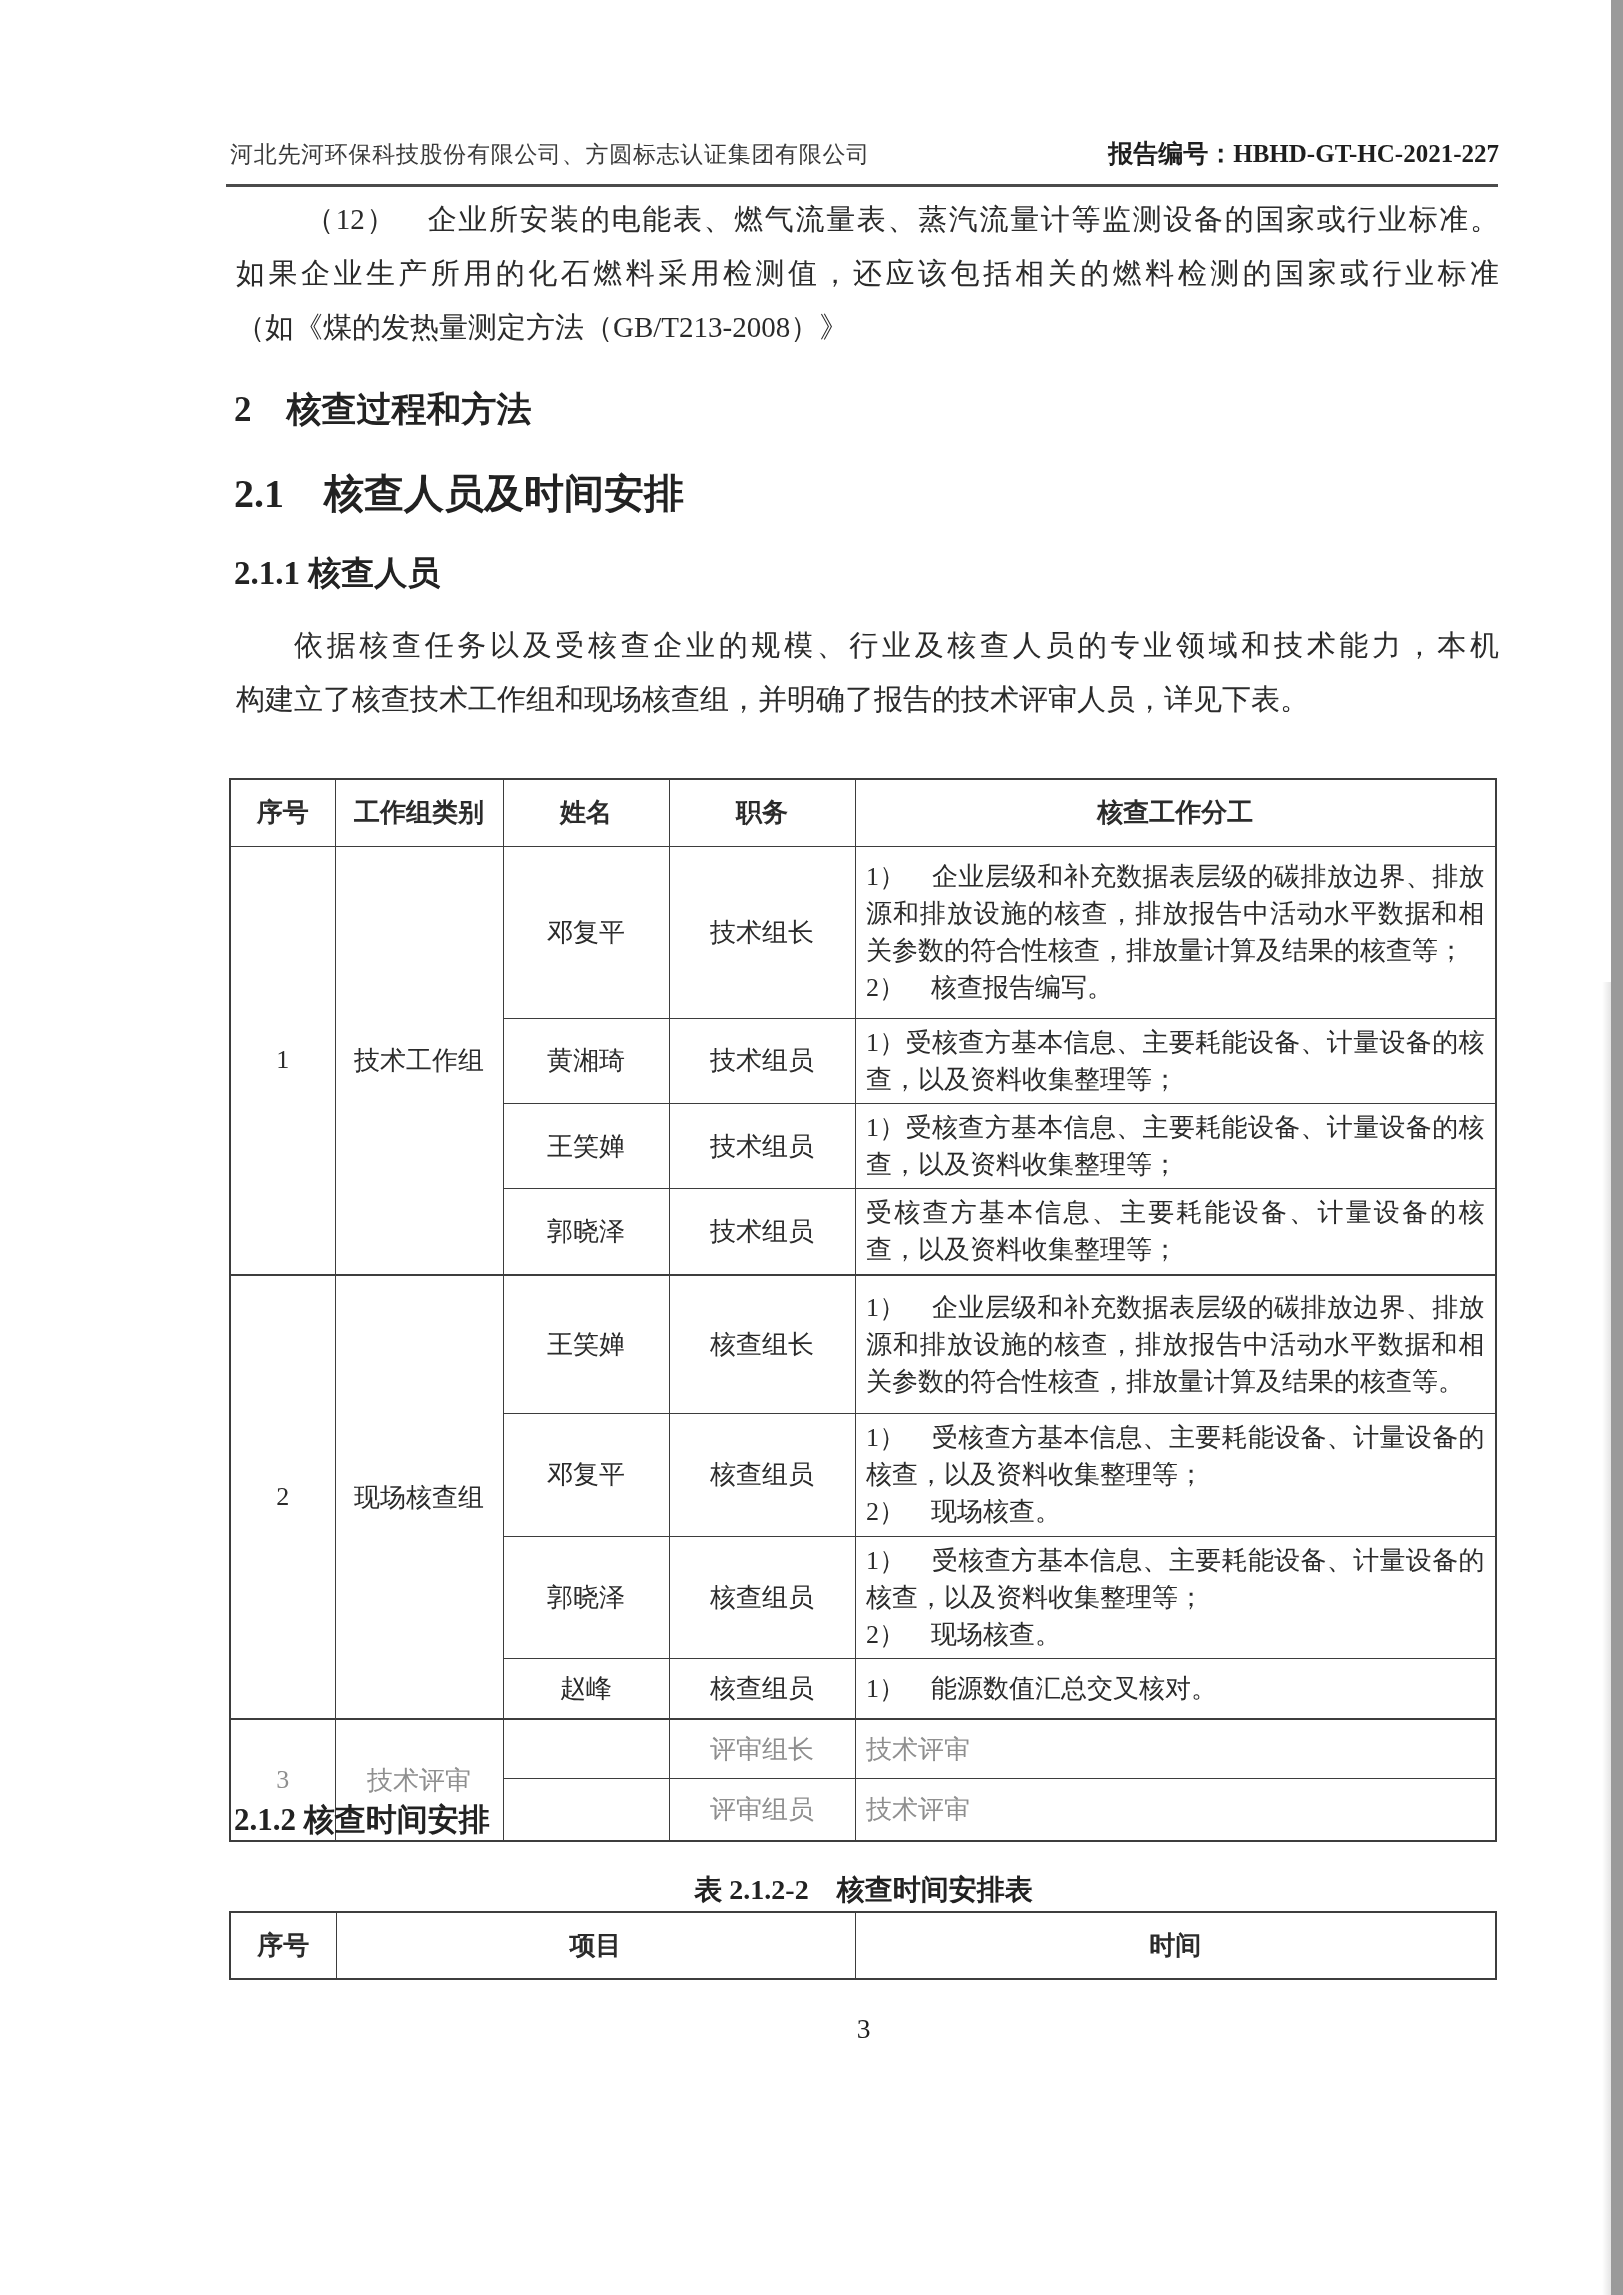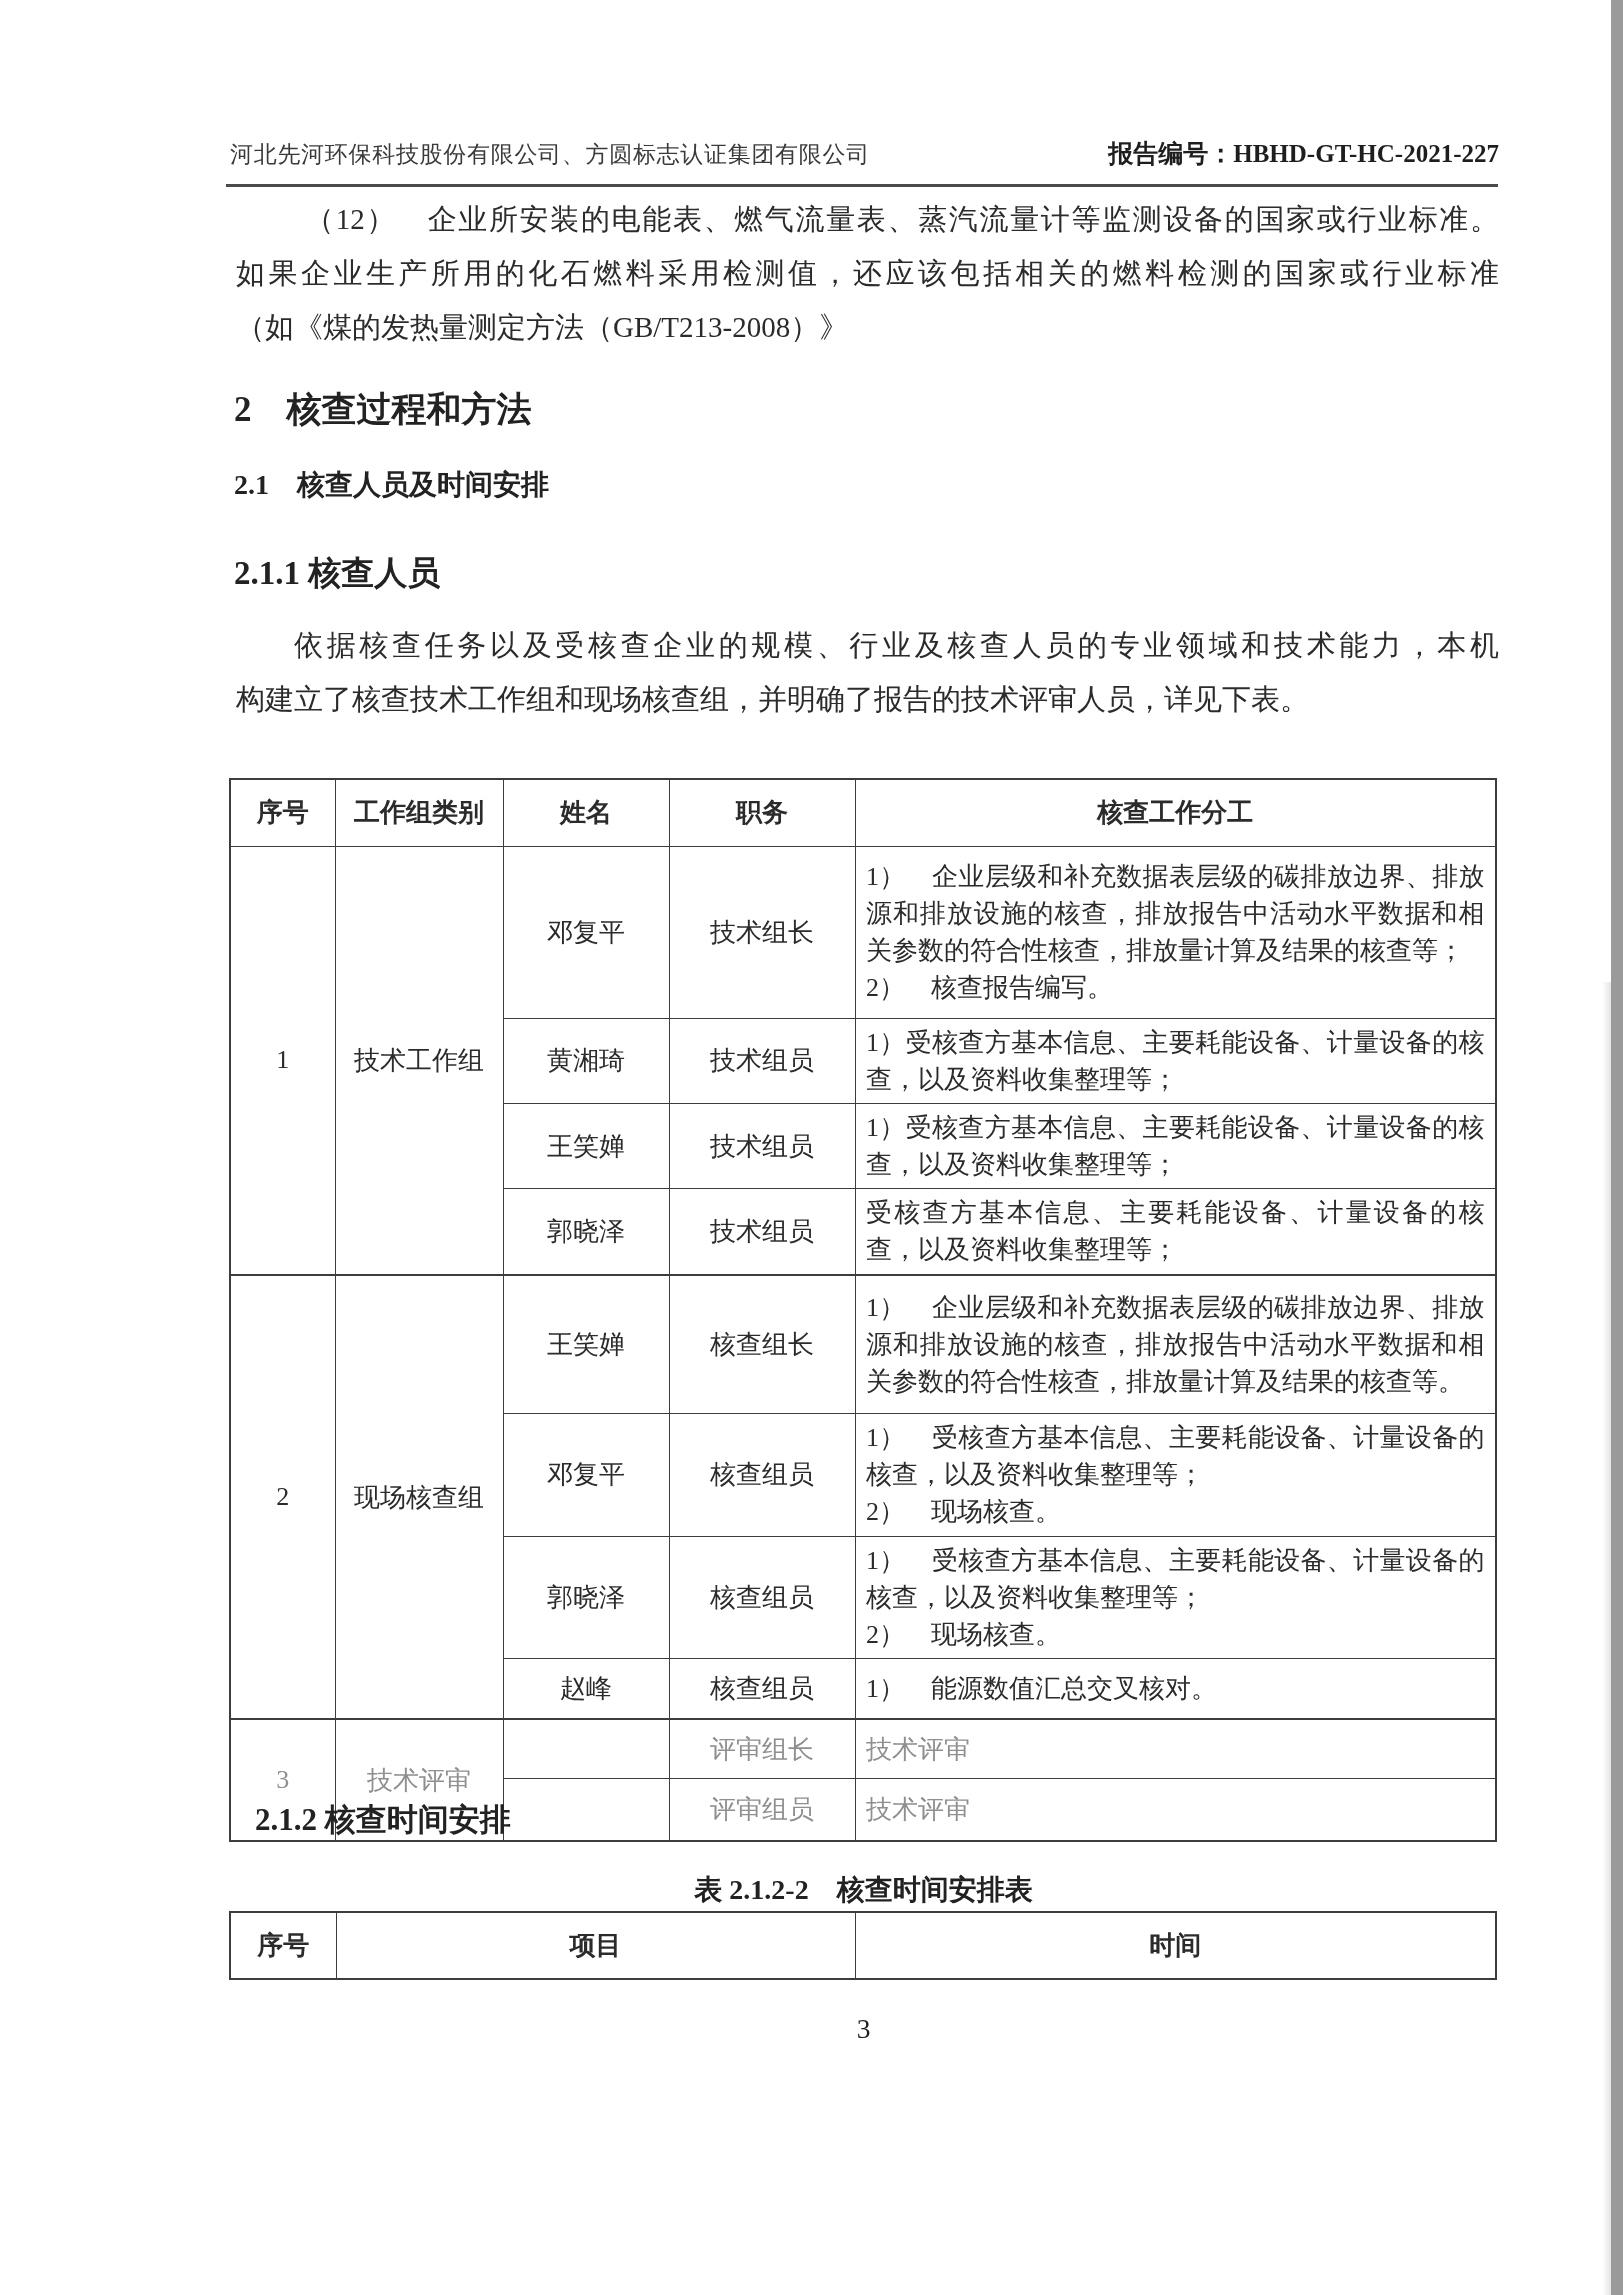--- a/index.html
+++ b/index.html
@@ -16,23 +16,23 @@
   .para{position:absolute;left:236px;width:1263px;font-size:29px;line-height:54px;color:#2b2b2b;}
   .p12{top:192px;}
   .pteam{top:618px;}
   .pline{width:100%;}
   .fill{text-align:justify;text-align-last:justify;}
   .ind1{text-indent:69px;}
   .ind2{text-indent:58px;}
   
   .hd{position:absolute;left:234px;font-weight:bold;color:#222;white-space:nowrap;}
   .h2{top:386px;font-size:35px;}
-  .h21{top:466px;font-size:28px;}
+  .h21{top:466px;font-size:40px;}
   .h211{top:551px;font-size:33px;}
-  .h212{top:1799px;font-size:31px;margin-left:21px;}
+  .h212{top:1799px;font-size:31px;}
   
   .tbl-title{position:absolute;left:230px;width:1267px;text-align:center;font-weight:bold;font-size:28px;color:#222;}
   .t1title{top:729px;}
   .t2title{top:1871px;}
   
   table{position:absolute;left:229px;border-collapse:collapse;table-layout:fixed;border:2px solid #3d3d3d;}
   .t1{top:778px;width:1266px;}
   .t2{top:1911px;width:1266px;}
   th,td{border:1.3px solid #3d3d3d;overflow:hidden;}
   th{font-size:26px;font-weight:bold;color:#2b2b2b;text-align:center;vertical-align:middle;padding:2.6px;}

